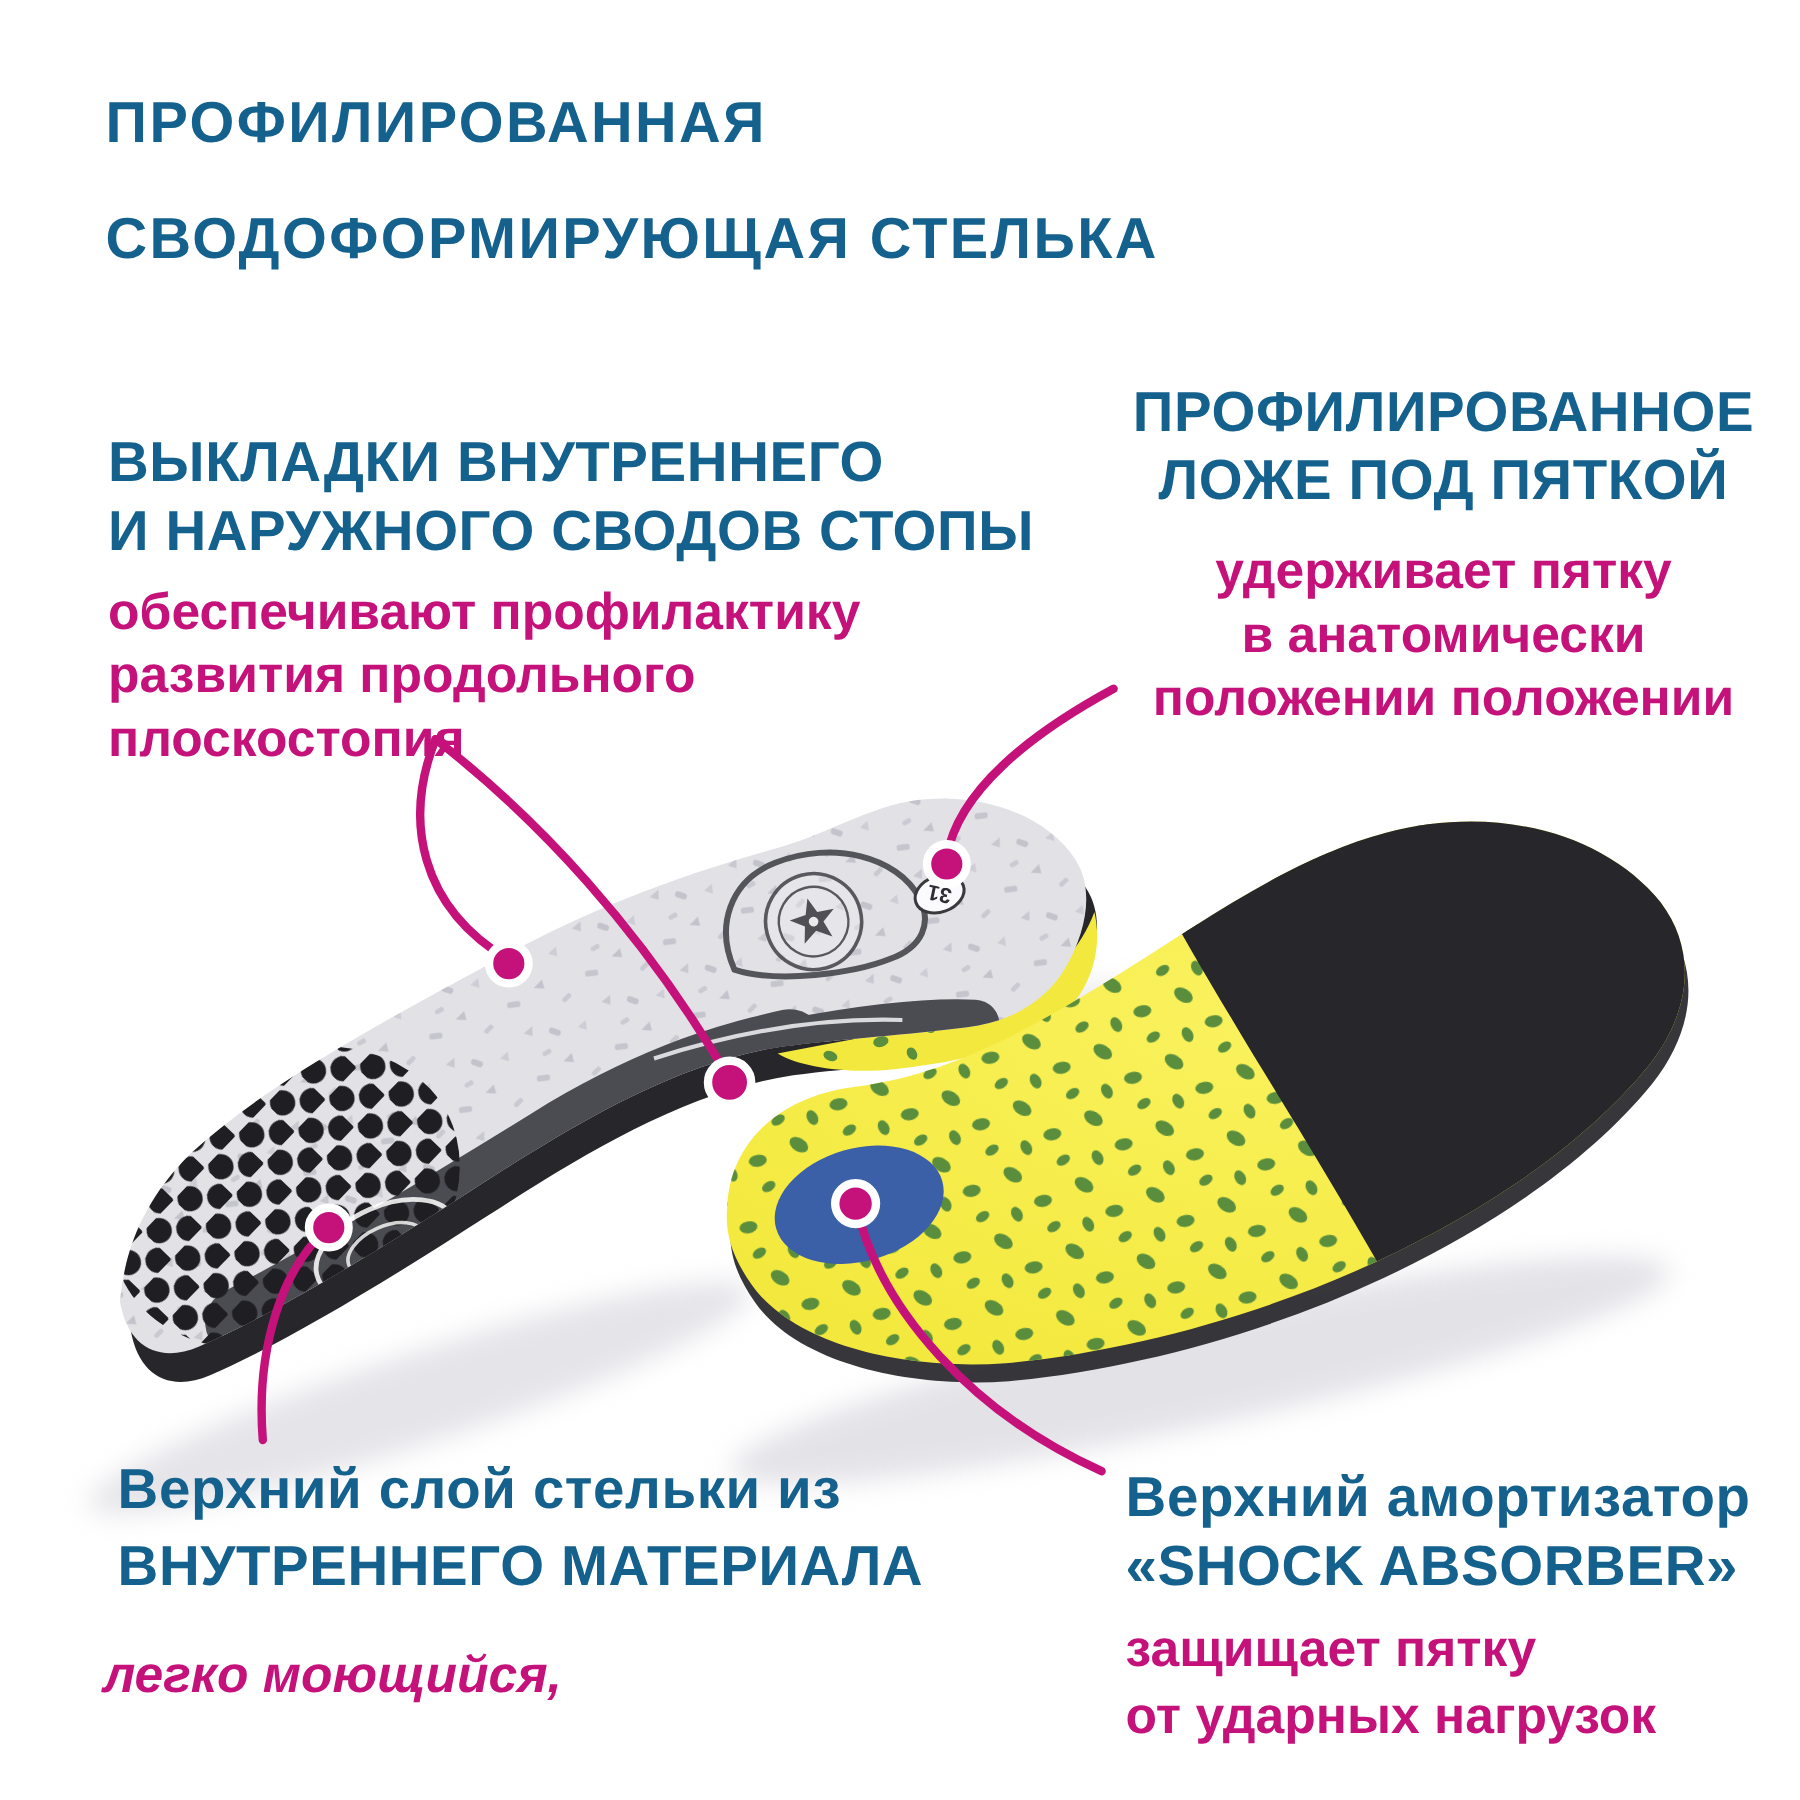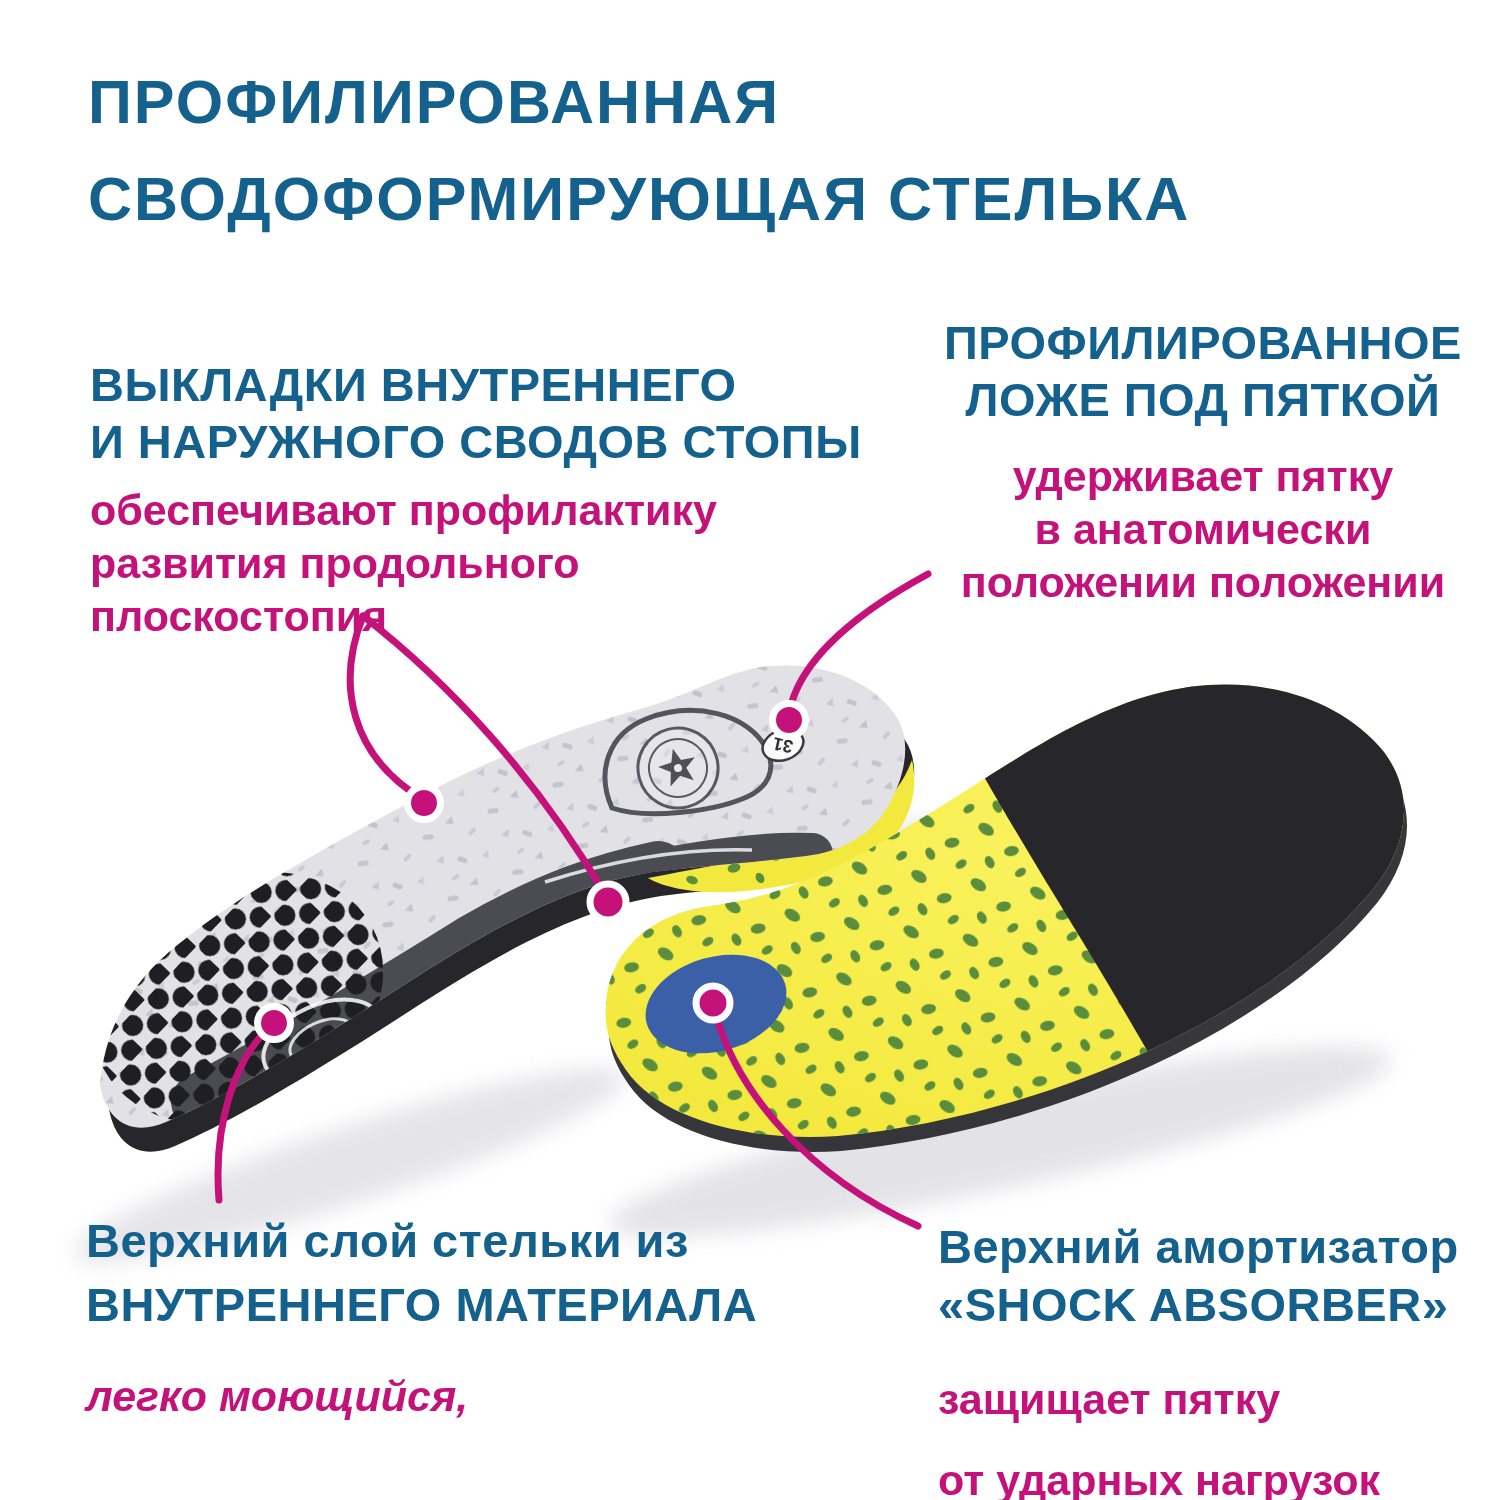--- a/index.html
+++ b/index.html
@@ -3,37 +3,37 @@
 <meta charset="utf-8">
 <style>
   html,body{margin:0;padding:0;background:#ffffff;}
   .canvas{
     position:relative;width:1500px;height:1500px;background:#ffffff;overflow:hidden;
     font-family:"Liberation Sans",sans-serif;
   }
   .photo-svg{position:absolute;left:0;top:0;width:1500px;height:1500px;}
   .title{
     position:absolute;left:88px;top:54px;
-    font-size:61px;line-height:97px;font-weight:700;letter-spacing:2px;
+    font-size:48px;line-height:97px;font-weight:700;letter-spacing:2px;
     color:#15618e;white-space:nowrap;
   }
   .callout{position:absolute;white-space:nowrap;}
   .co-h{font-size:47px;line-height:57px;font-weight:700;letter-spacing:.5px;color:#15618e;}
   .co-b{font-size:43px;line-height:53px;font-weight:700;color:#c5127b;}
   .co-gap{height:14px;}
   #co-arch{left:90px;top:356px;}
   #co-heel{left:944px;top:314px;text-align:center;}
   #co-heel .co-gap{height:22px;}
   #co-textile{left:86px;top:1209px;}
-  #co-textile .co-h{line-height:64px;}
+  #co-textile .co-h{line-height:64px;margin-left:12px;}
   #co-textile .co-b{line-height:62px;font-style:italic;}
   #co-textile .co-gap{height:28px;}
   #co-shock{left:938px;top:1218px;}
   #co-shock .co-h{line-height:58px;}
-  #co-shock .co-b{line-height:56px;margin-top:25px;}
+  #co-shock .co-b{line-height:56px;}
   #co-shock .co-gap{height:12px;}
 </style>
 </head>
 <body>
 
 <div class="canvas">
 
   <svg class="photo-svg" viewBox="0 0 1500 1500">
     <defs>
       <filter id="soft" x="-60%" y="-60%" width="220%" height="220%">

